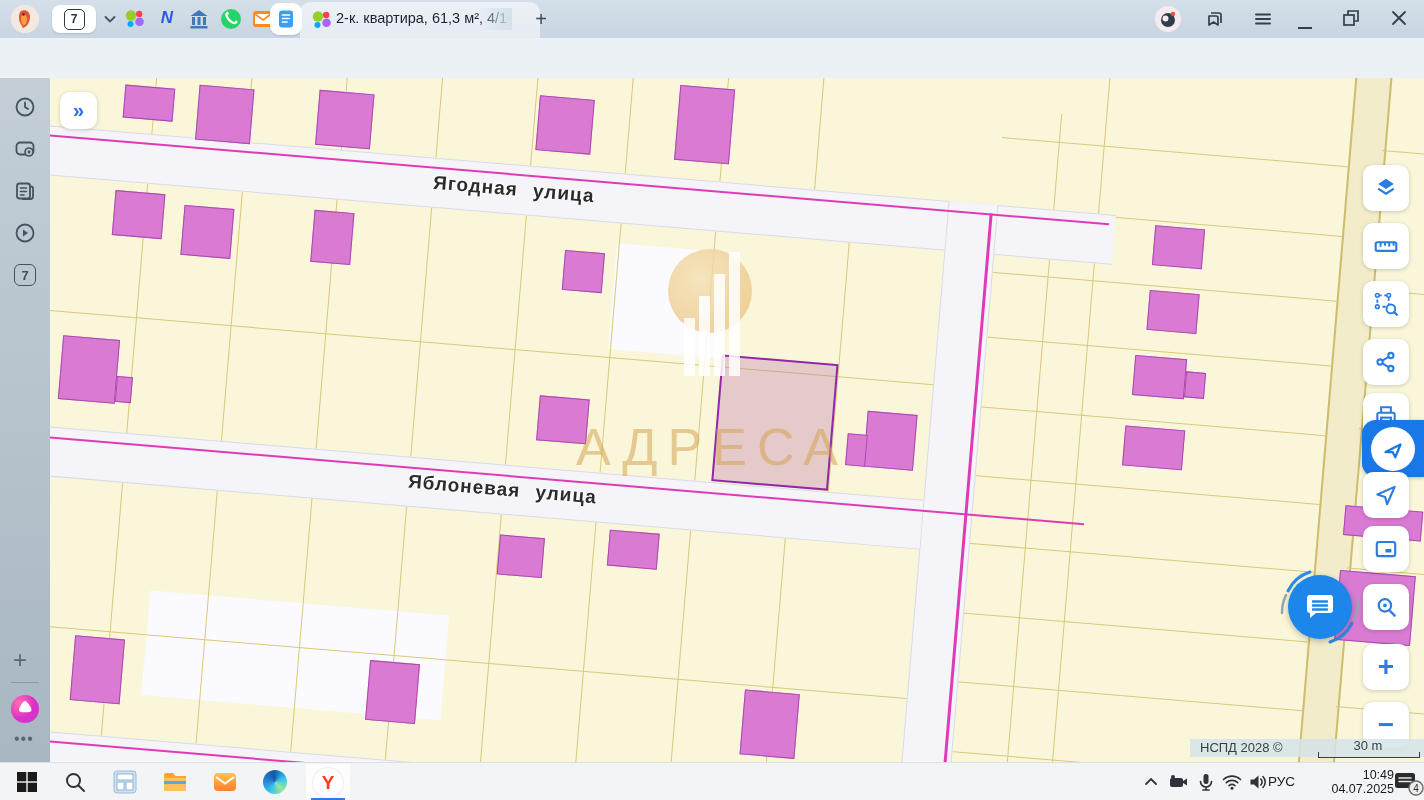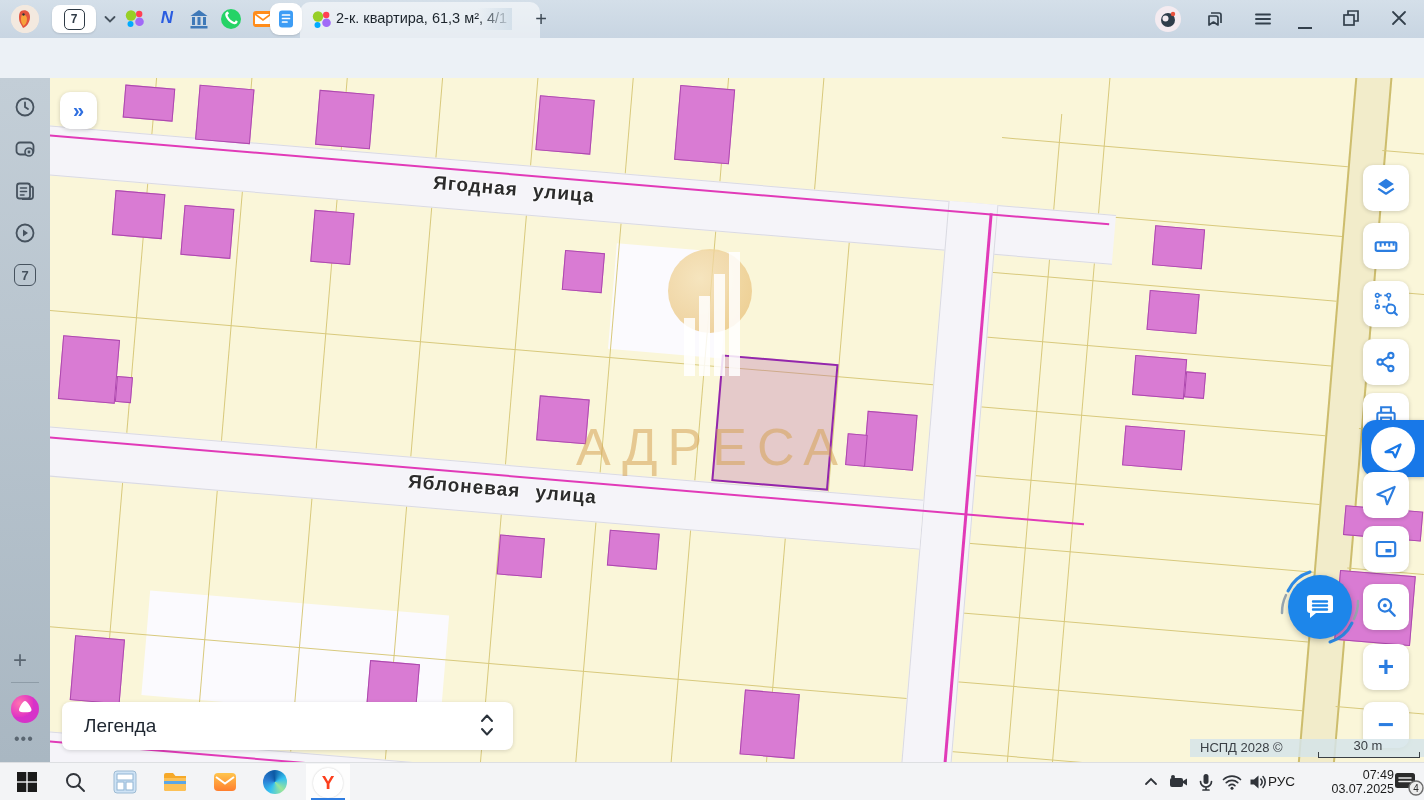--- a/index.html
+++ b/index.html
@@ -530,29 +530,20 @@
       </svg>
     </div>
   </div>
 
   <div class="attrib">
     <span class="attrib-text">НСПД 2028 ©</span>
   </div>
   <div class="scale-label">30 m</div>
   <div class="scale-bar"></div>
 
-  <div class="legend">
-    <span class="legend-title">Легенда</span>
-    <span class="legend-toggle">
-      <svg width="16" height="30" viewBox="0 0 16 30">
-          <path d="M3 11 8 5.5 13 11" fill="none" stroke="#2b333c" stroke-width="2" stroke-linecap="round" stroke-linejoin="round"></path>
-          <path d="M3 19 8 24.5 13 19" fill="none" stroke="#2b333c" stroke-width="2" stroke-linecap="round" stroke-linejoin="round"></path>
-        </svg>
-    </span>
-  </div>
 </div>
 
 <div class="taskbar">
   <div class="tk" style="left:14px">
     <svg width="22" height="22" viewBox="0 0 22 22">
         <rect x="1" y="1" width="9.3" height="9.3" fill="#1b1b1b"></rect>
         <rect x="11.7" y="1" width="9.3" height="9.3" fill="#1b1b1b"></rect>
         <rect x="1" y="11.7" width="9.3" height="9.3" fill="#1b1b1b"></rect>
         <rect x="11.7" y="11.7" width="9.3" height="9.3" fill="#1b1b1b"></rect>
       </svg>
@@ -623,22 +614,22 @@
       </svg>
   </div>
   <div class="tk" style="left:1245px">
     <svg width="22" height="22" viewBox="0 0 22 22">
         <path d="M3.5 8.5v5h3.5l4.5 4v-13l-4.5 4z" fill="#30343a"></path>
         <path d="M13.8 8a4.5 4.5 0 0 1 0 6M16 5.5a8 8 0 0 1 0 11" fill="none" stroke="#30343a" stroke-width="1.6" stroke-linecap="round"></path>
       </svg>
   </div>
   <div class="lang">РУС</div>
   <div class="clockblk">
-    <div>07:49</div>
-    <div>03.07.2025</div>
+    <div>10:49</div>
+    <div>04.07.2025</div>
   </div>
   <div class="notif">
     <svg width="30" height="26" viewBox="0 0 30 26">
         <rect x="1" y="2" width="20" height="15" rx="2.5" fill="#2b2b2b"></rect>
         <path d="M4 12l-2 4 5-2.5" fill="#2b2b2b"></path>
         <path d="M5 7h12M5 10.5h12" stroke="#e8e8e8" stroke-width="1.6" stroke-linecap="round"></path>
         <circle cx="22" cy="17" r="7" fill="#ececec" stroke="#6c6c6c" stroke-width="1.4"></circle>
         <text x="22" y="21" text-anchor="middle" font-size="10" font-family="Liberation Sans, sans-serif" fill="#2b2b2b">4</text>
       </svg>
   </div>

